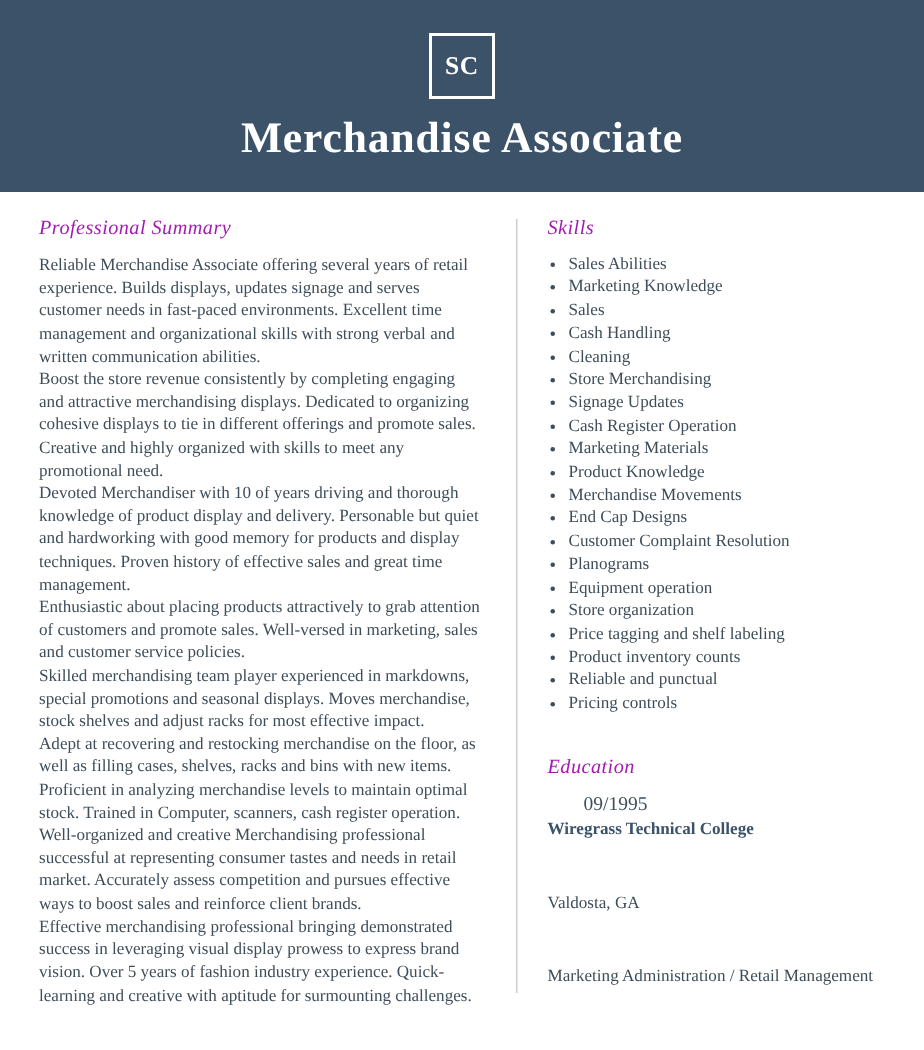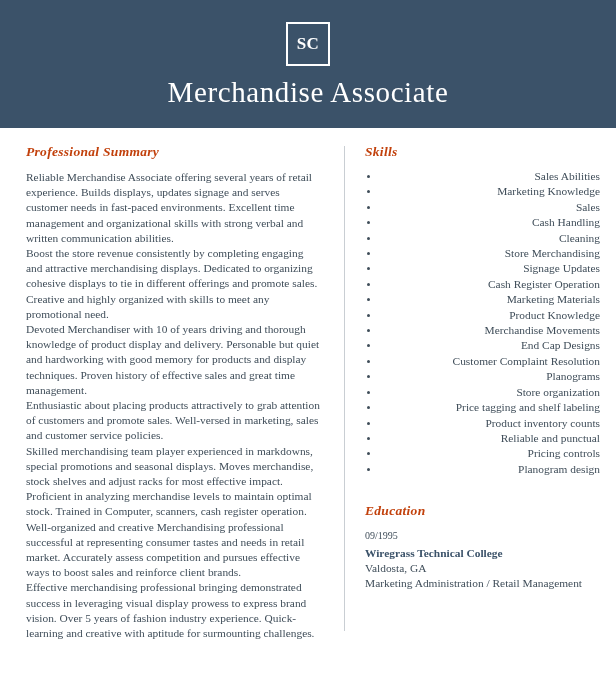--- a/index.html
+++ b/index.html
@@ -41,21 +41,21 @@
     align-items: center;
     justify-content: center;
     font-family: "Liberation Serif", serif;
     font-weight: bold;
     font-size: 17px;
     letter-spacing: 0.5px;
     margin-bottom: 12px;
   }
   .name-title {
     font-family: "Liberation Serif", serif;
-    font-weight: normal;
+    font-weight: bold;
     font-size: 29px;
     letter-spacing: 0.6px;
     line-height: 1;
   }
   
   .content {
     display: flex;
     flex: 1 1 auto;
     padding: 0;
   }
@@ -71,23 +71,23 @@
     flex: 0 0 1px;
   }
   .col-right {
     flex: 1 1 auto;
     box-sizing: border-box;
     padding: 16px 16px 0 20px;
   }
   .section-title {
     font-family: "Liberation Serif", serif;
     font-style: italic;
-    font-weight: bold;
+    font-weight: normal;
     font-size: 13.5px;
-    color: #c2410c;
+    color: #a21caf;
     letter-spacing: 0.3px;
     margin: 0 0 10px 0;
   }
   .section-title.right {
     margin-bottom: 9px;
   }
   .summary p {
     margin: 0;
     font-size: 11.4px;
     line-height: 15.2px;
@@ -99,52 +99,53 @@
     list-style: none;
     margin: 0;
     padding: 0;
   }
   ul.skills li {
     position: relative;
     padding-left: 14px;
     font-size: 11.4px;
     line-height: 15.4px;
     color: #3f4d59;
-    text-align: right;
   }
   ul.skills li::before {
     content: "";
     position: absolute;
     left: 2px;
     top: 6px;
     width: 3px;
     height: 3px;
     border-radius: 50%;
     background: #3f4d59;
   }
   
   .edu-block {
     margin-top: 26px;
   }
   .edu-date {
-    font-size: 10px;
+    font-size: 13px;
     line-height: 15.4px;
     color: #3f4d59;
     margin-bottom: 2px;
+    margin-left: 24px;
   }
   .edu-school {
     font-weight: bold;
     font-size: 11.4px;
     line-height: 15.4px;
     color: #3b5269;
   }
   .edu-line {
     font-size: 11.4px;
     line-height: 15.4px;
     color: #3f4d59;
+    margin-top: 34px;
   }
 </style>
 </head>
 <body>
 
 <div class="page">
 
   <div class="header">
     <div class="monogram">SC</div>
     <div class="name-title">Merchandise Associate</div>
@@ -154,20 +155,21 @@
 
     <div class="col-left">
       <div class="section-title">Professional Summary</div>
       <div class="summary">
         <p>Reliable Merchandise Associate offering several years of retail experience. Builds displays, updates signage and serves customer needs in fast-paced environments. Excellent time management and organizational skills with strong verbal and written communication abilities.</p>
         <p>Boost the store revenue consistently by completing engaging and attractive merchandising displays. Dedicated to organizing cohesive displays to tie in different offerings and promote sales.</p>
         <p>Creative and highly organized with skills to meet any promotional need.</p>
         <p>Devoted Merchandiser with 10 of years driving and thorough knowledge of product display and delivery. Personable but quiet and hardworking with good memory for products and display techniques. Proven history of effective sales and great time management.</p>
         <p>Enthusiastic about placing products attractively to grab attention of customers and promote sales. Well-versed in marketing, sales and customer service policies.</p>
         <p>Skilled merchandising team player experienced in markdowns, special promotions and seasonal displays. Moves merchandise, stock shelves and adjust racks for most effective impact.</p>
+        <p>Adept at recovering and restocking merchandise on the floor, as well as filling cases, shelves, racks and bins with new items.</p>
         <p>Proficient in analyzing merchandise levels to maintain optimal stock. Trained in Computer, scanners, cash register operation.</p>
         <p>Well-organized and creative Merchandising professional successful at representing consumer tastes and needs in retail market. Accurately assess competition and pursues effective ways to boost sales and reinforce client brands.</p>
         <p>Effective merchandising professional bringing demonstrated success in leveraging visual display prowess to express brand vision. Over 5 years of fashion industry experience. Quick-learning and creative with aptitude for surmounting challenges.</p>
       </div>
     </div>
 
     <div class="divider"></div>
 
     <div class="col-right">
       <div class="section-title right">Skills</div>
@@ -179,26 +181,26 @@
         <li>Cleaning</li>
         <li>Store Merchandising</li>
         <li>Signage Updates</li>
         <li>Cash Register Operation</li>
         <li>Marketing Materials</li>
         <li>Product Knowledge</li>
         <li>Merchandise Movements</li>
         <li>End Cap Designs</li>
         <li>Customer Complaint Resolution</li>
         <li>Planograms</li>
+        <li>Equipment operation</li>
         <li>Store organization</li>
         <li>Price tagging and shelf labeling</li>
         <li>Product inventory counts</li>
         <li>Reliable and punctual</li>
         <li>Pricing controls</li>
-        <li>Planogram design</li>
       </ul>
 
       <div class="edu-block">
         <div class="section-title right">Education</div>
         <div class="edu-date">09/1995</div>
         <div class="edu-school">Wiregrass Technical College</div>
         <div class="edu-line">Valdosta, GA</div>
         <div class="edu-line">Marketing Administration / Retail Management</div>
       </div>
     </div>

